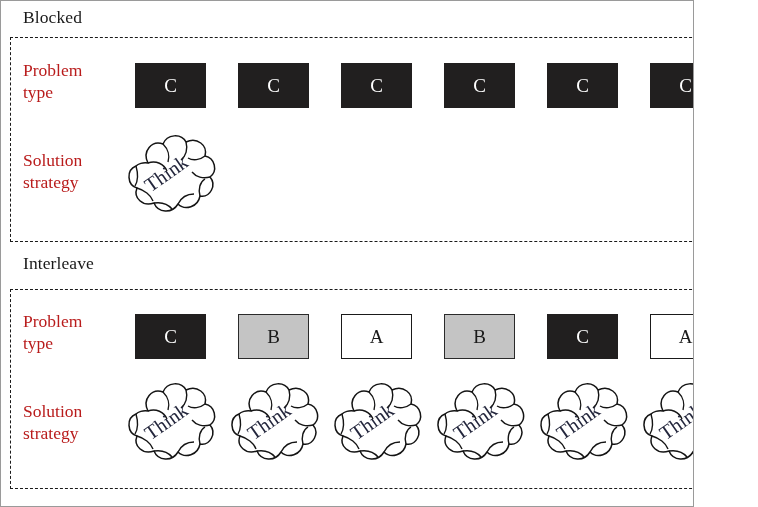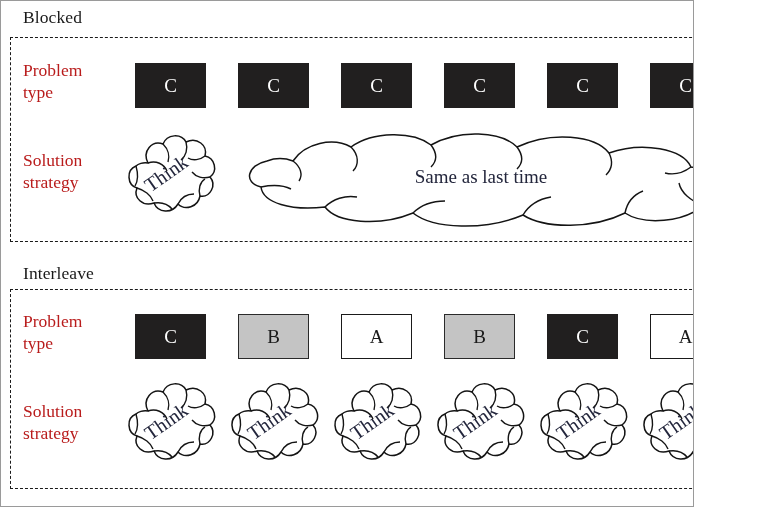--- a/index.html
+++ b/index.html
@@ -24,21 +24,21 @@
   
   .section-title {
     position: absolute;
     font-size: 17.5px;
     line-height: 1;
     letter-spacing: 0.1px;
     color: #1a1a1a;
     white-space: nowrap;
   }
   #title-blocked    { left: 22px; top: 8px; }
-  #title-interleave { left: 22px; top: 264px; text-align: center; }
+  #title-interleave { left: 22px; top: 254px; text-align: center; }
 
   
   .panel {
     position: absolute;
     border: 1.6px dashed #1a1a1a;
     box-sizing: border-box;
     background: transparent;
   }
   #panel-blocked    { left: 9px;  top: 36px;  width: 737px; height: 205px; }
   #panel-interleave { left: 9px;  top: 288px; width: 737px; height: 200px; }
@@ -134,49 +134,20 @@
       <path d="M92,50 C85,52 78,50 74,45" fill="none" stroke="#141414" stroke-width="1.4"></path>
       <path d="M82,69 C80,62 82,55 87,52" fill="none" stroke="#141414" stroke-width="1.4"></path>
       <path d="M60,77 C63,71 69,67 76,67" fill="none" stroke="#141414" stroke-width="1.4"></path>
       <path d="M36,76 C43,75 50,77 54,82" fill="none" stroke="#141414" stroke-width="1.4"></path>
       <path d="M19,61 C26,63 33,68 35,74" fill="none" stroke="#141414" stroke-width="1.4"></path>
       <path d="M18,39 C20,46 20,54 17,59" fill="none" stroke="#141414" stroke-width="1.4"></path>
       <text class="cloud-text" x="52" y="52" font-size="20" text-anchor="middle" transform="rotate(-35 52 52)">Think</text>
     </svg>
   </div>
 
-  <div class="bigcloud" style="left:232px; top:126px;">
-    <svg width="510" height="106" viewBox="0 0 510 106">
-      <path d="M60,34 C72,16 100,10 118,20
-               C140,4 180,4 198,18
-               C226,2 268,4 284,20
-               C318,4 362,8 376,26
-               C410,14 450,22 458,40
-               C492,44 498,70 470,78
-               C452,96 410,98 392,86
-               C360,102 312,102 290,88
-               C252,104 200,102 180,86
-               C146,100 104,96 92,80
-               C58,84 30,76 28,60
-               C10,56 14,38 34,34 C42,31 52,31 60,34 Z" fill="#ffffff" stroke="#141414" stroke-width="1.5" stroke-linejoin="round"></path>
-      <path d="M60,34 C68,40 70,48 66,54" fill="none" stroke="#141414" stroke-width="1.4"></path>
-      <path d="M118,20 C126,28 126,38 120,44" fill="none" stroke="#141414" stroke-width="1.4"></path>
-      <path d="M198,18 C204,26 204,34 198,40" fill="none" stroke="#141414" stroke-width="1.4"></path>
-      <path d="M284,20 C290,28 290,36 284,42" fill="none" stroke="#141414" stroke-width="1.4"></path>
-      <path d="M376,26 C380,34 379,42 373,48" fill="none" stroke="#141414" stroke-width="1.4"></path>
-      <path d="M458,40 C450,46 440,48 432,46" fill="none" stroke="#141414" stroke-width="1.4"></path>
-      <path d="M470,78 C458,74 448,66 446,56" fill="none" stroke="#141414" stroke-width="1.4"></path>
-      <path d="M392,86 C394,76 400,68 410,64" fill="none" stroke="#141414" stroke-width="1.4"></path>
-      <path d="M290,88 C296,78 306,72 318,70" fill="none" stroke="#141414" stroke-width="1.4"></path>
-      <path d="M180,86 C188,78 200,74 212,74" fill="none" stroke="#141414" stroke-width="1.4"></path>
-      <path d="M92,80 C100,72 112,68 124,70" fill="none" stroke="#141414" stroke-width="1.4"></path>
-      <path d="M28,60 C38,58 50,58 58,62" fill="none" stroke="#141414" stroke-width="1.4"></path>
-      <text class="bigcloud-text" x="248" y="56" text-anchor="middle">Same as last time</text>
-    </svg>
-  </div>
 
   <div class="section-title" id="title-interleave">Interleave</div>
 
   <div class="panel" id="panel-interleave"></div>
 
   <div class="row-label" style="left:22px; top:309px;">Problem
 type</div>
 
   <div class="row-label" style="left:22px; top:399px;">Solution
 strategy</div>

